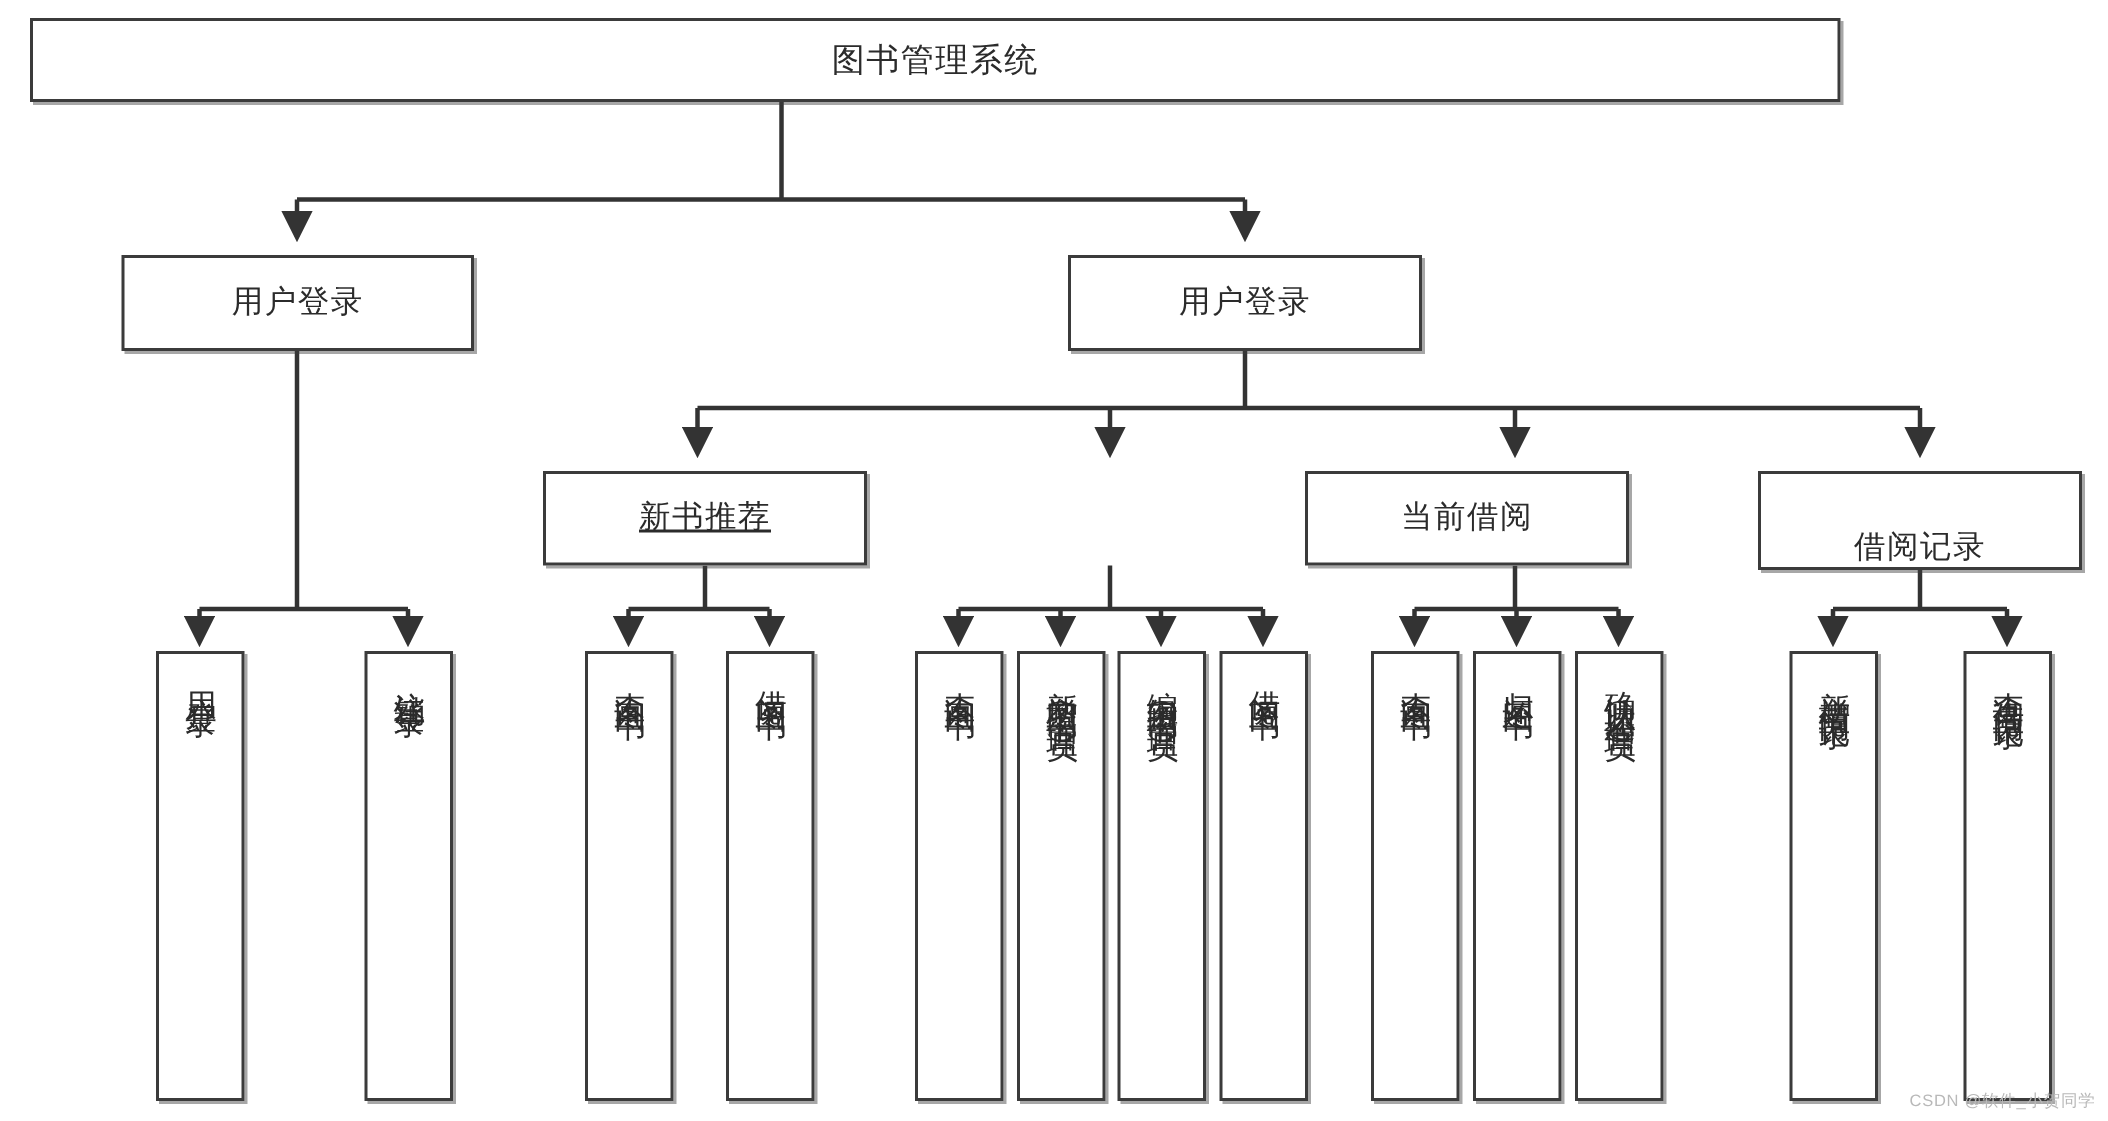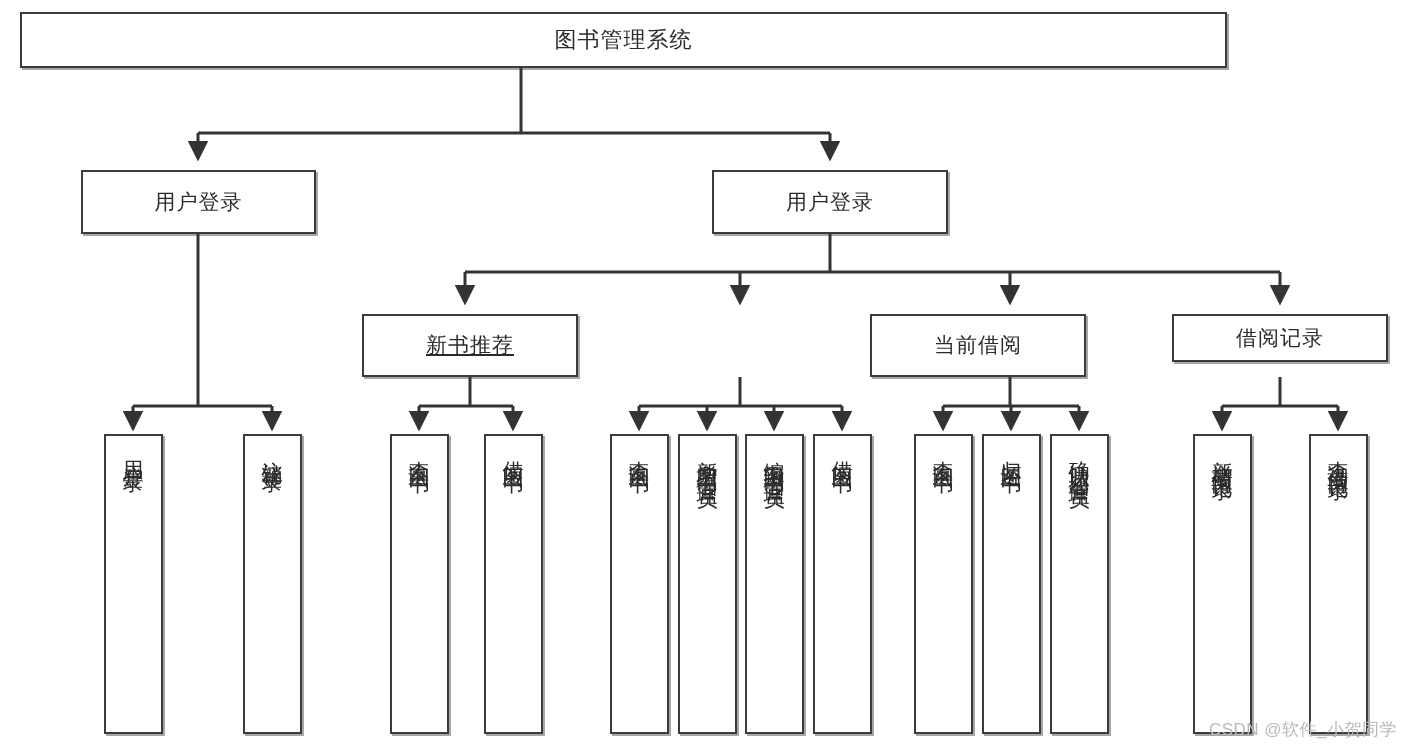--- a/index.html
+++ b/index.html
@@ -59,21 +59,21 @@
     font-size: 21px;
     letter-spacing: 4px;
     line-height: 1;
     white-space: nowrap;
     display: block;
   }
   #watermark {
     position: absolute;
     right: 8px;
     bottom: 6px;
-    font-size: 17px;
+    font-size: 11px;
     color: #b9b9b9;
     letter-spacing: 0.5px;
     z-index: 5;
     white-space: nowrap;
   }
 </style>
 </head>
 <body>
 
 <div id="canvas">
@@ -138,21 +138,21 @@
   <div class="node branch" style="left:712px; top:170px; width:236px; height:64px;">
     <span class="label">用户登录</span>
   </div>
 
   <div class="node branch" style="left:362px; top:314px; width:216px; height:63px;text-decoration:underline;">
     <span class="label">新书推荐</span>
   </div>
   <div class="node branch" style="left:870px; top:314px; width:216px; height:63px;">
     <span class="label">当前借阅</span>
   </div>
-  <div class="node branch" style="left:1172px; top:314px; width:216px; height:48px;">
+  <div class="node branch" style="left:1172px; top:314px; width:216px; height:66px;align-items:flex-end;">
     <span class="label">借阅记录</span>
   </div>
 
   <div class="node leaf" style="left:104px; top:434px; width:59px; height:300px;">
     <span class="label">用户登录</span>
   </div>
   <div class="node leaf" style="left:243px; top:434px; width:59px; height:300px;">
     <span class="label">注销登录</span>
   </div>
 

